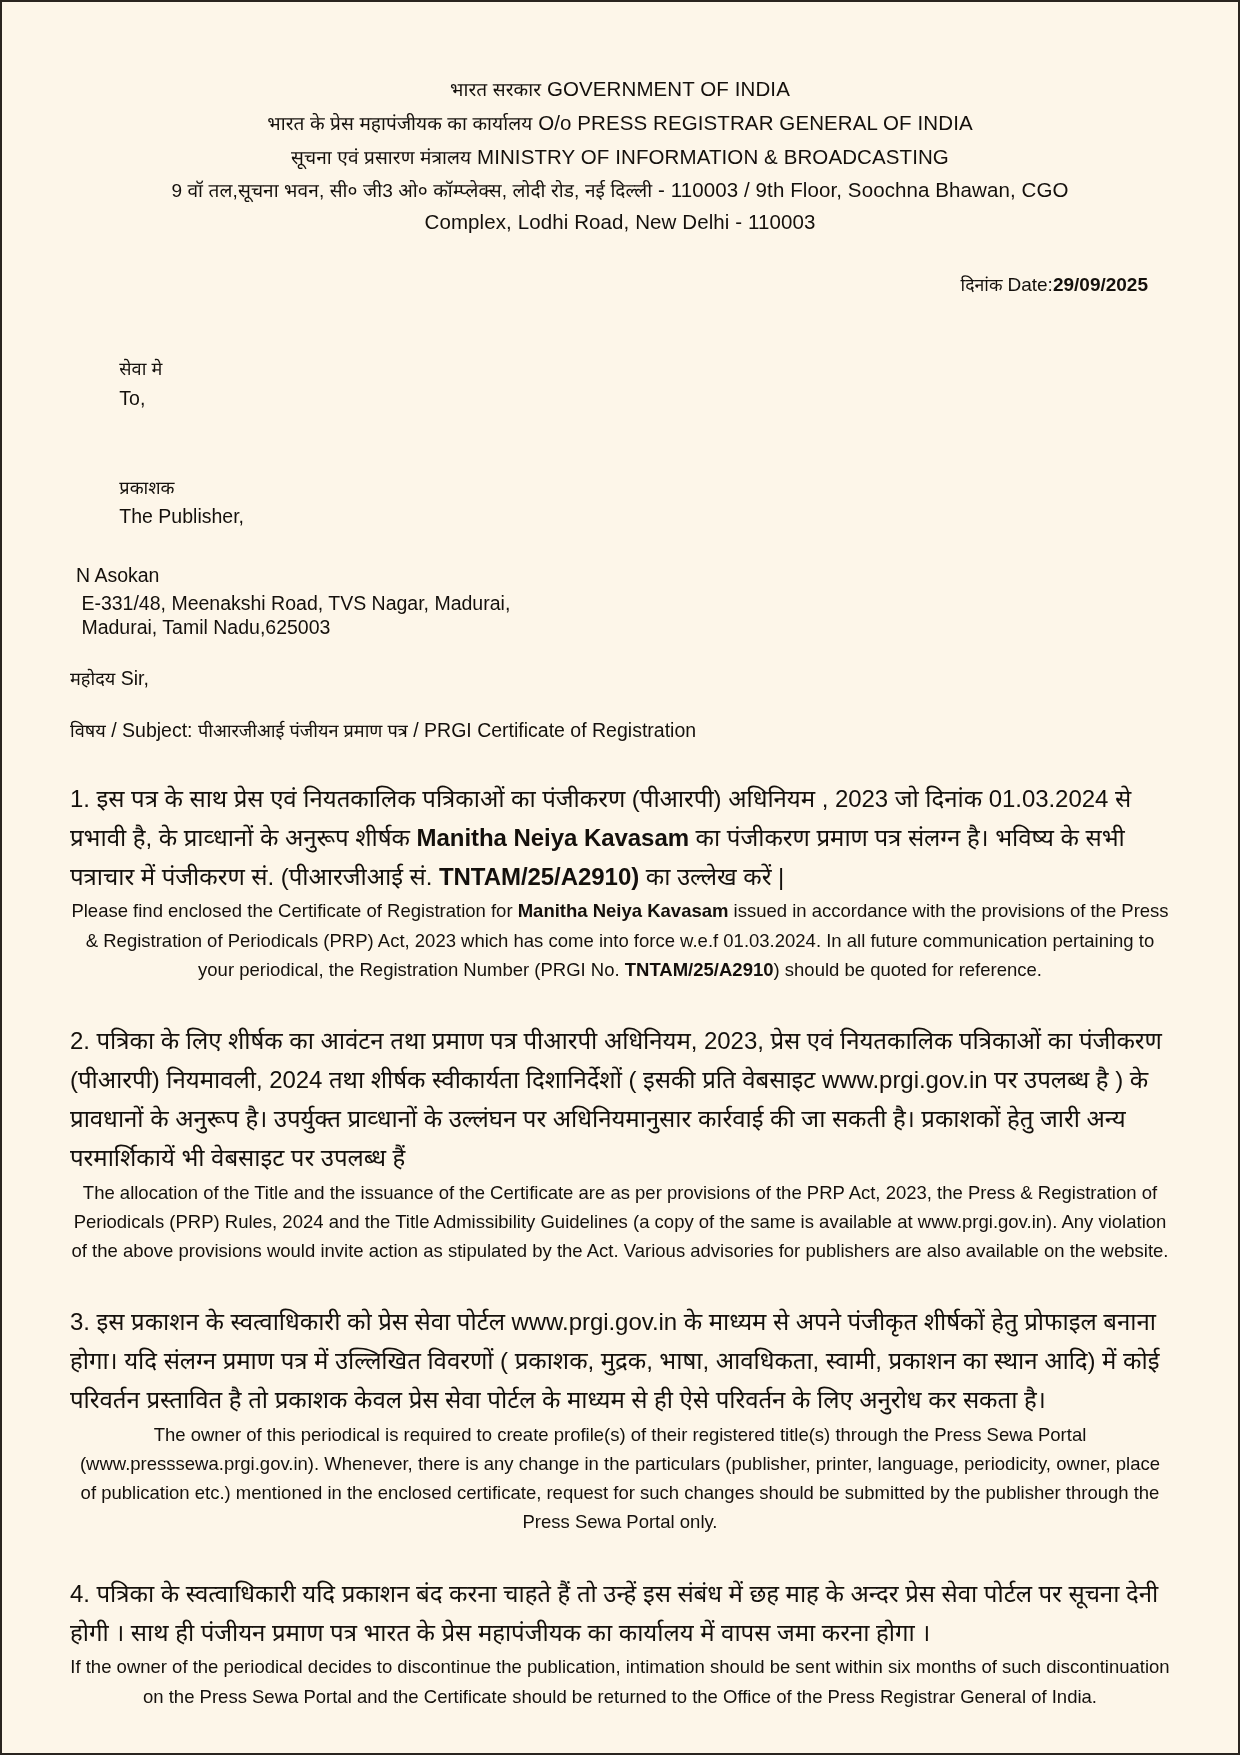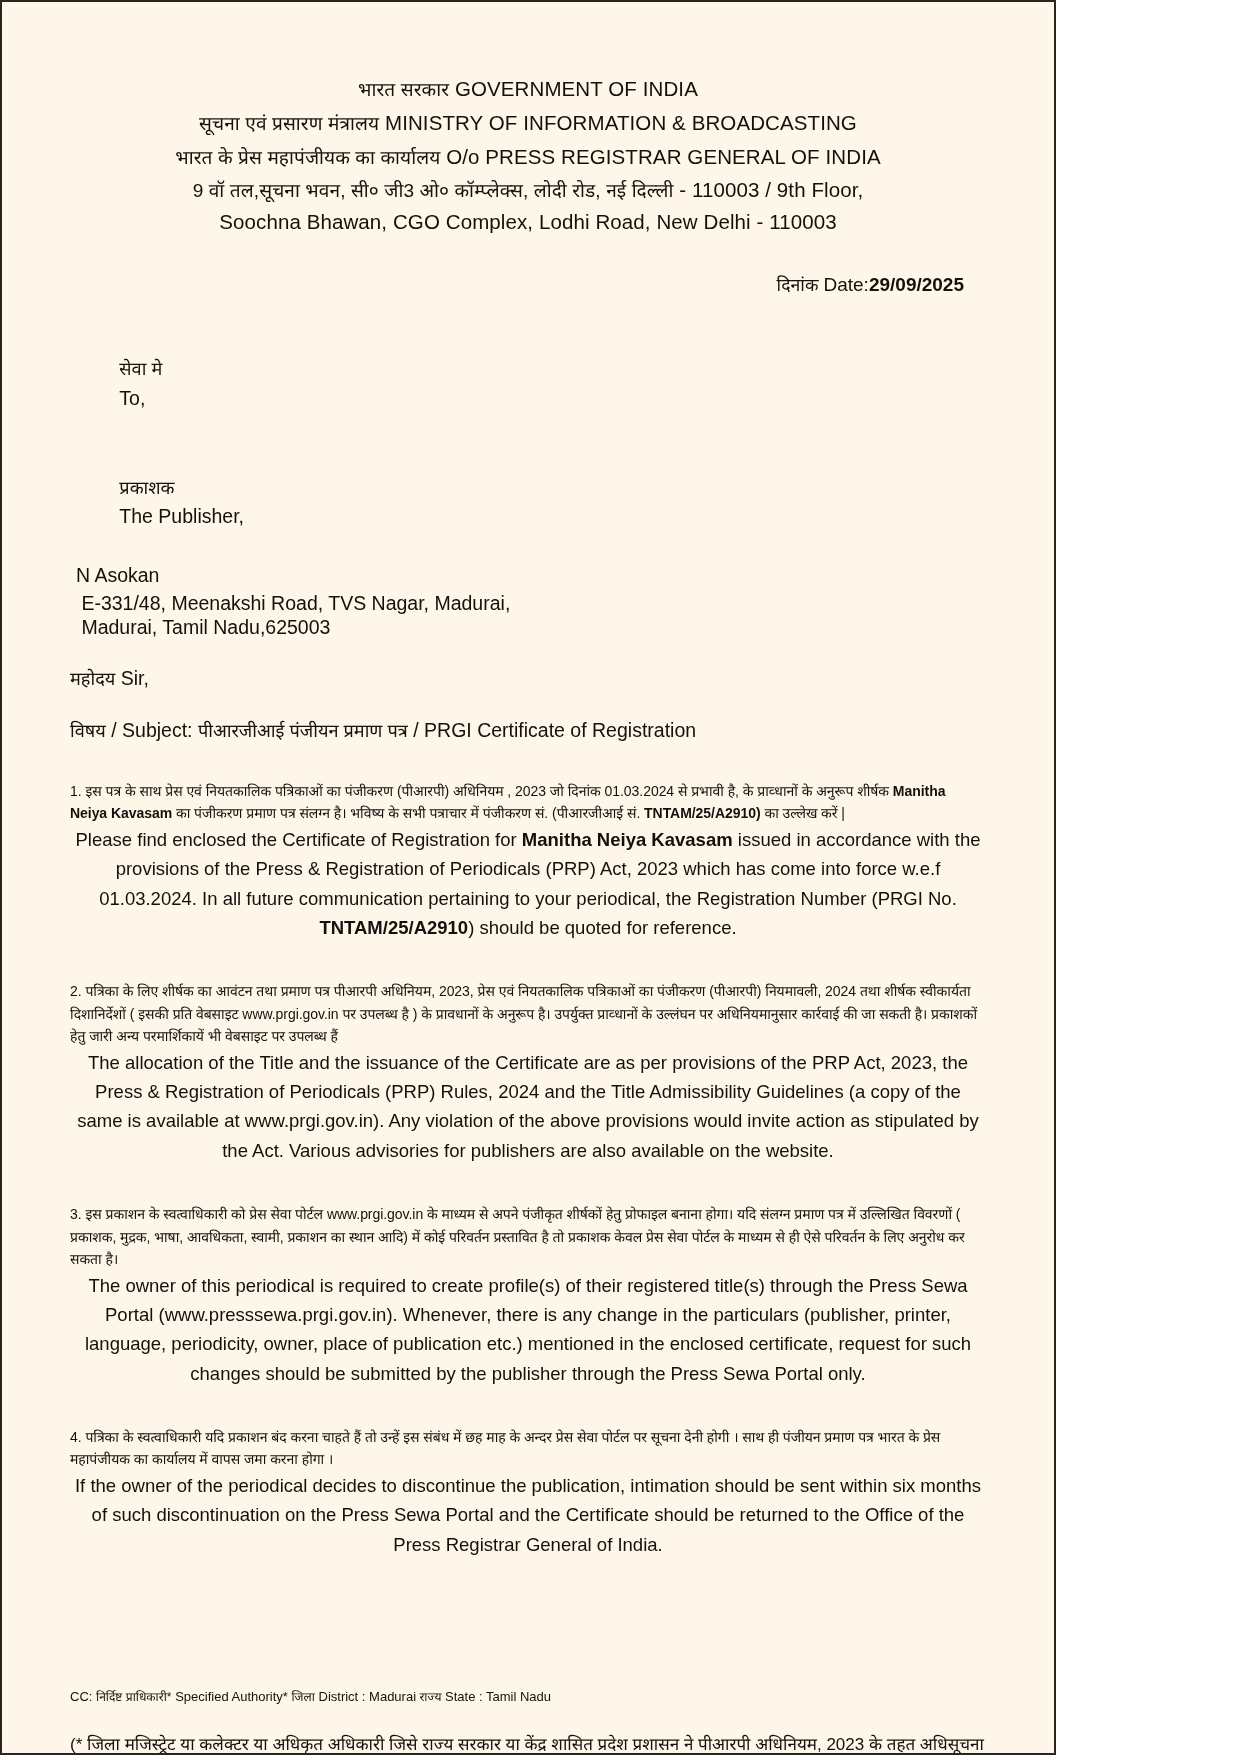--- a/index.html
+++ b/index.html
@@ -5,21 +5,21 @@
   html, body {
     margin: 0;
     padding: 0;
   }
   body {
     background: #ffffff;
     font-family: "Liberation Sans", sans-serif;
   }
   .page {
     position: relative;
-    width: 1056px;
+    width: 1240px;
     height: 1755px;
     box-sizing: border-box;
     background: #fdf6e9;
     border: 2px solid #2a2520;
     overflow: hidden;
     color: #14100c;
   }
   .inner {
     padding: 70px 68px 0 68px;
   }
@@ -83,21 +83,21 @@
     margin-top: 28px;
     font-size: 19.5px;
   }
 
   
   .para {
     margin-top: 38px;
     font-size: 18.5px;
   }
   .para .hi {
-    font-size: 14px;
+    font-size: 24px;
     line-height: 1.62;
     letter-spacing: -0.05px;
     text-align: left;
   }
   .para .en {
     font-size: 18.5px;
     line-height: 1.58;
     text-align: center;
   }
   b, .b {
@@ -124,26 +124,26 @@
 
 <div class="page">
   <div class="inner">
 
     <div class="letterhead">
       <div class="lh-line">
         <span class="dev">भारत सरकार</span>
         <span class="en">GOVERNMENT OF INDIA</span>
       </div>
       <div class="lh-line">
+        <span class="dev">भारत के प्रेस महापंजीयक का कार्यालय</span>
+        <span class="en">O/o PRESS REGISTRAR GENERAL OF INDIA</span>
+      </div>
+      <div class="lh-line">
         <span class="dev">सूचना एवं प्रसारण मंत्रालय</span>
         <span class="en">MINISTRY OF INFORMATION &amp; BROADCASTING</span>
-      </div>
-      <div class="lh-line">
-        <span class="dev">भारत के प्रेस महापंजीयक का कार्यालय</span>
-        <span class="en">O/o PRESS REGISTRAR GENERAL OF INDIA</span>
       </div>
       <div class="lh-line wrap">
         <span class="dev">9 वॉ तल,सूचना भवन, सी० जी3 ओ० कॉम्प्लेक्स, लोदी रोड, नई दिल्ली</span>
         <span class="en">- 110003 / 9th Floor, Soochna Bhawan, CGO Complex, Lodhi Road, New Delhi - 110003</span>
       </div>
     </div>
 
     <div class="date-row">
       <span class="dev">दिनांक</span><span class="date-lbl-en">Date:</span><span class="date-val">29/09/2025</span>
     </div>

